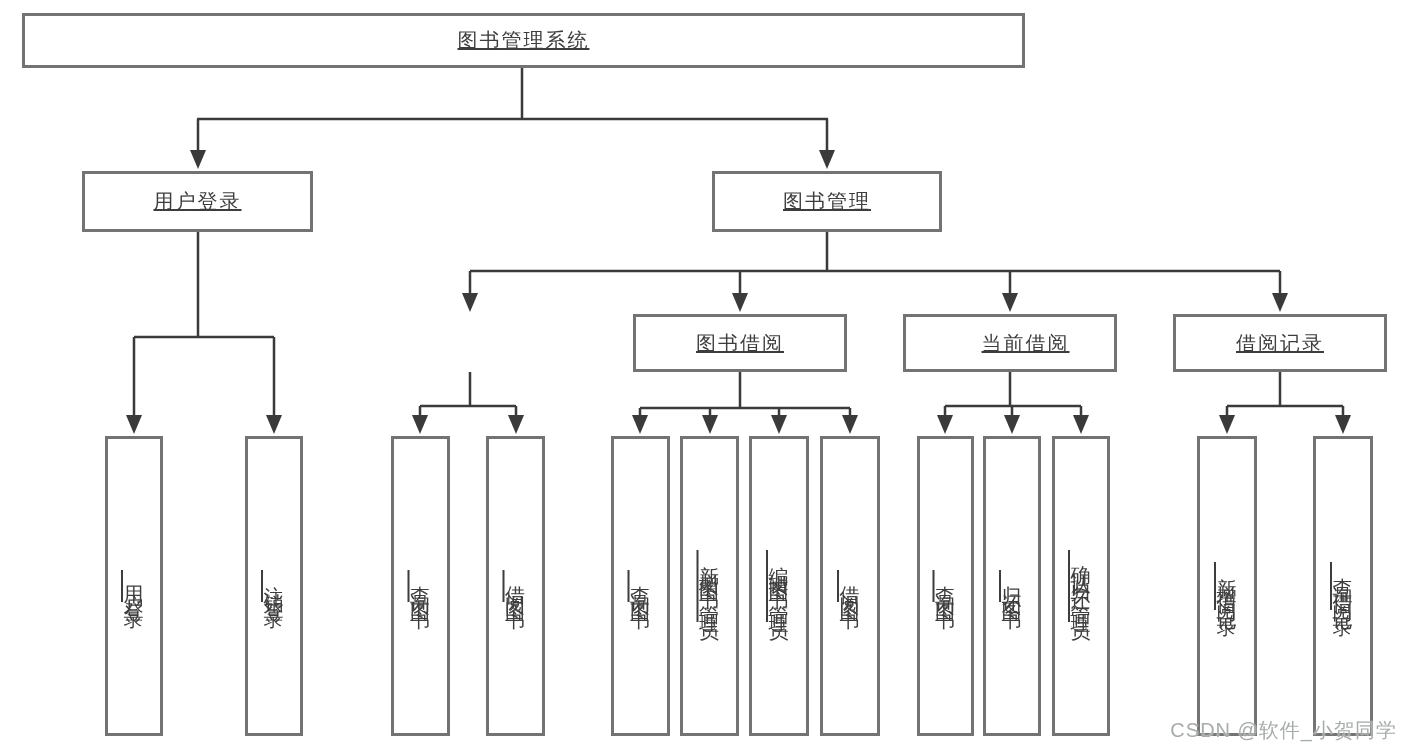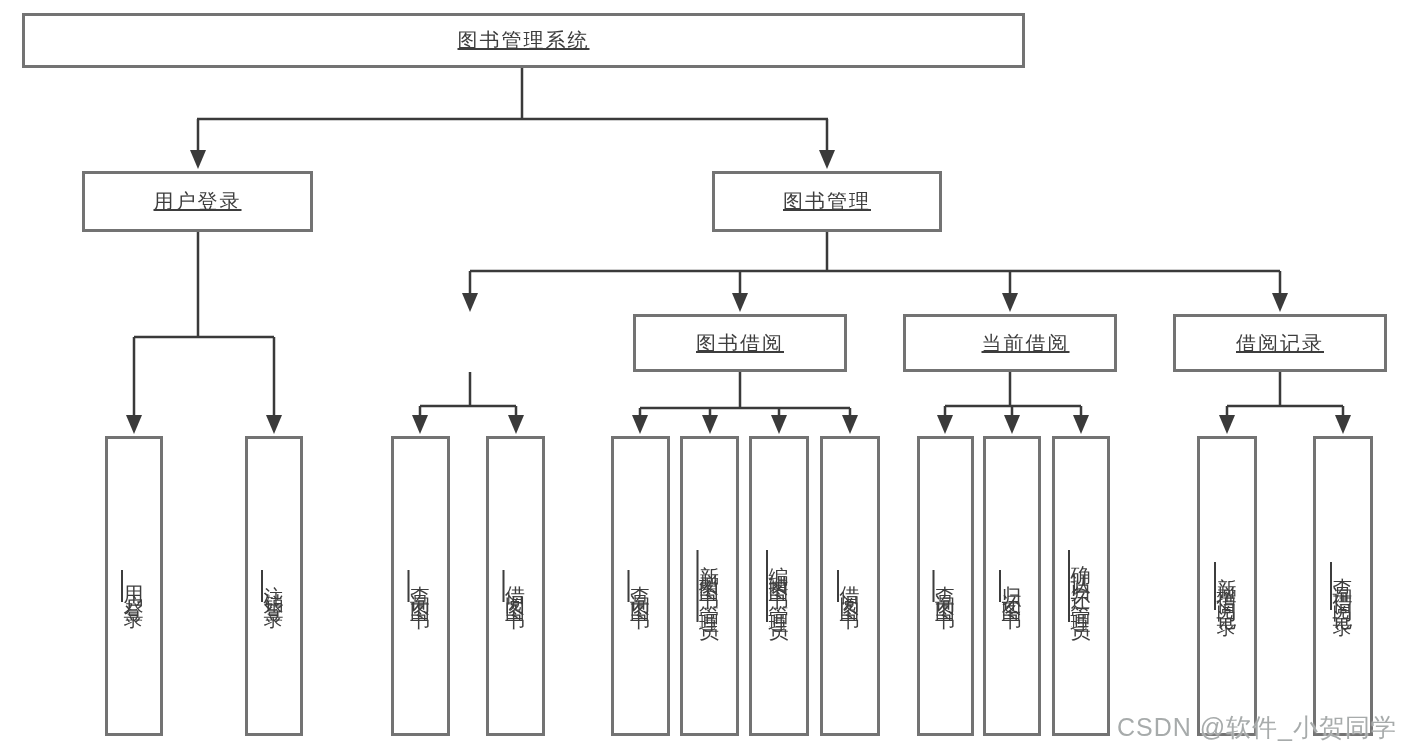--- a/index.html
+++ b/index.html
@@ -37,21 +37,21 @@
     text-orientation: mixed;
     font-size: 20px;
     letter-spacing: 8px;
     line-height: 1;
     white-space: nowrap;
   }
   .watermark {
     position: absolute;
     right: 8px;
     bottom: 3px;
-    font-size: 25px;
+    font-size: 20px;
     letter-spacing: 1px;
     color: rgba(162, 166, 166, 0.95);
     text-shadow: 0 0 2px #ffffff;
     z-index: 5;
     white-space: nowrap;
   }
 </style>
 </head>
 <body>
 

